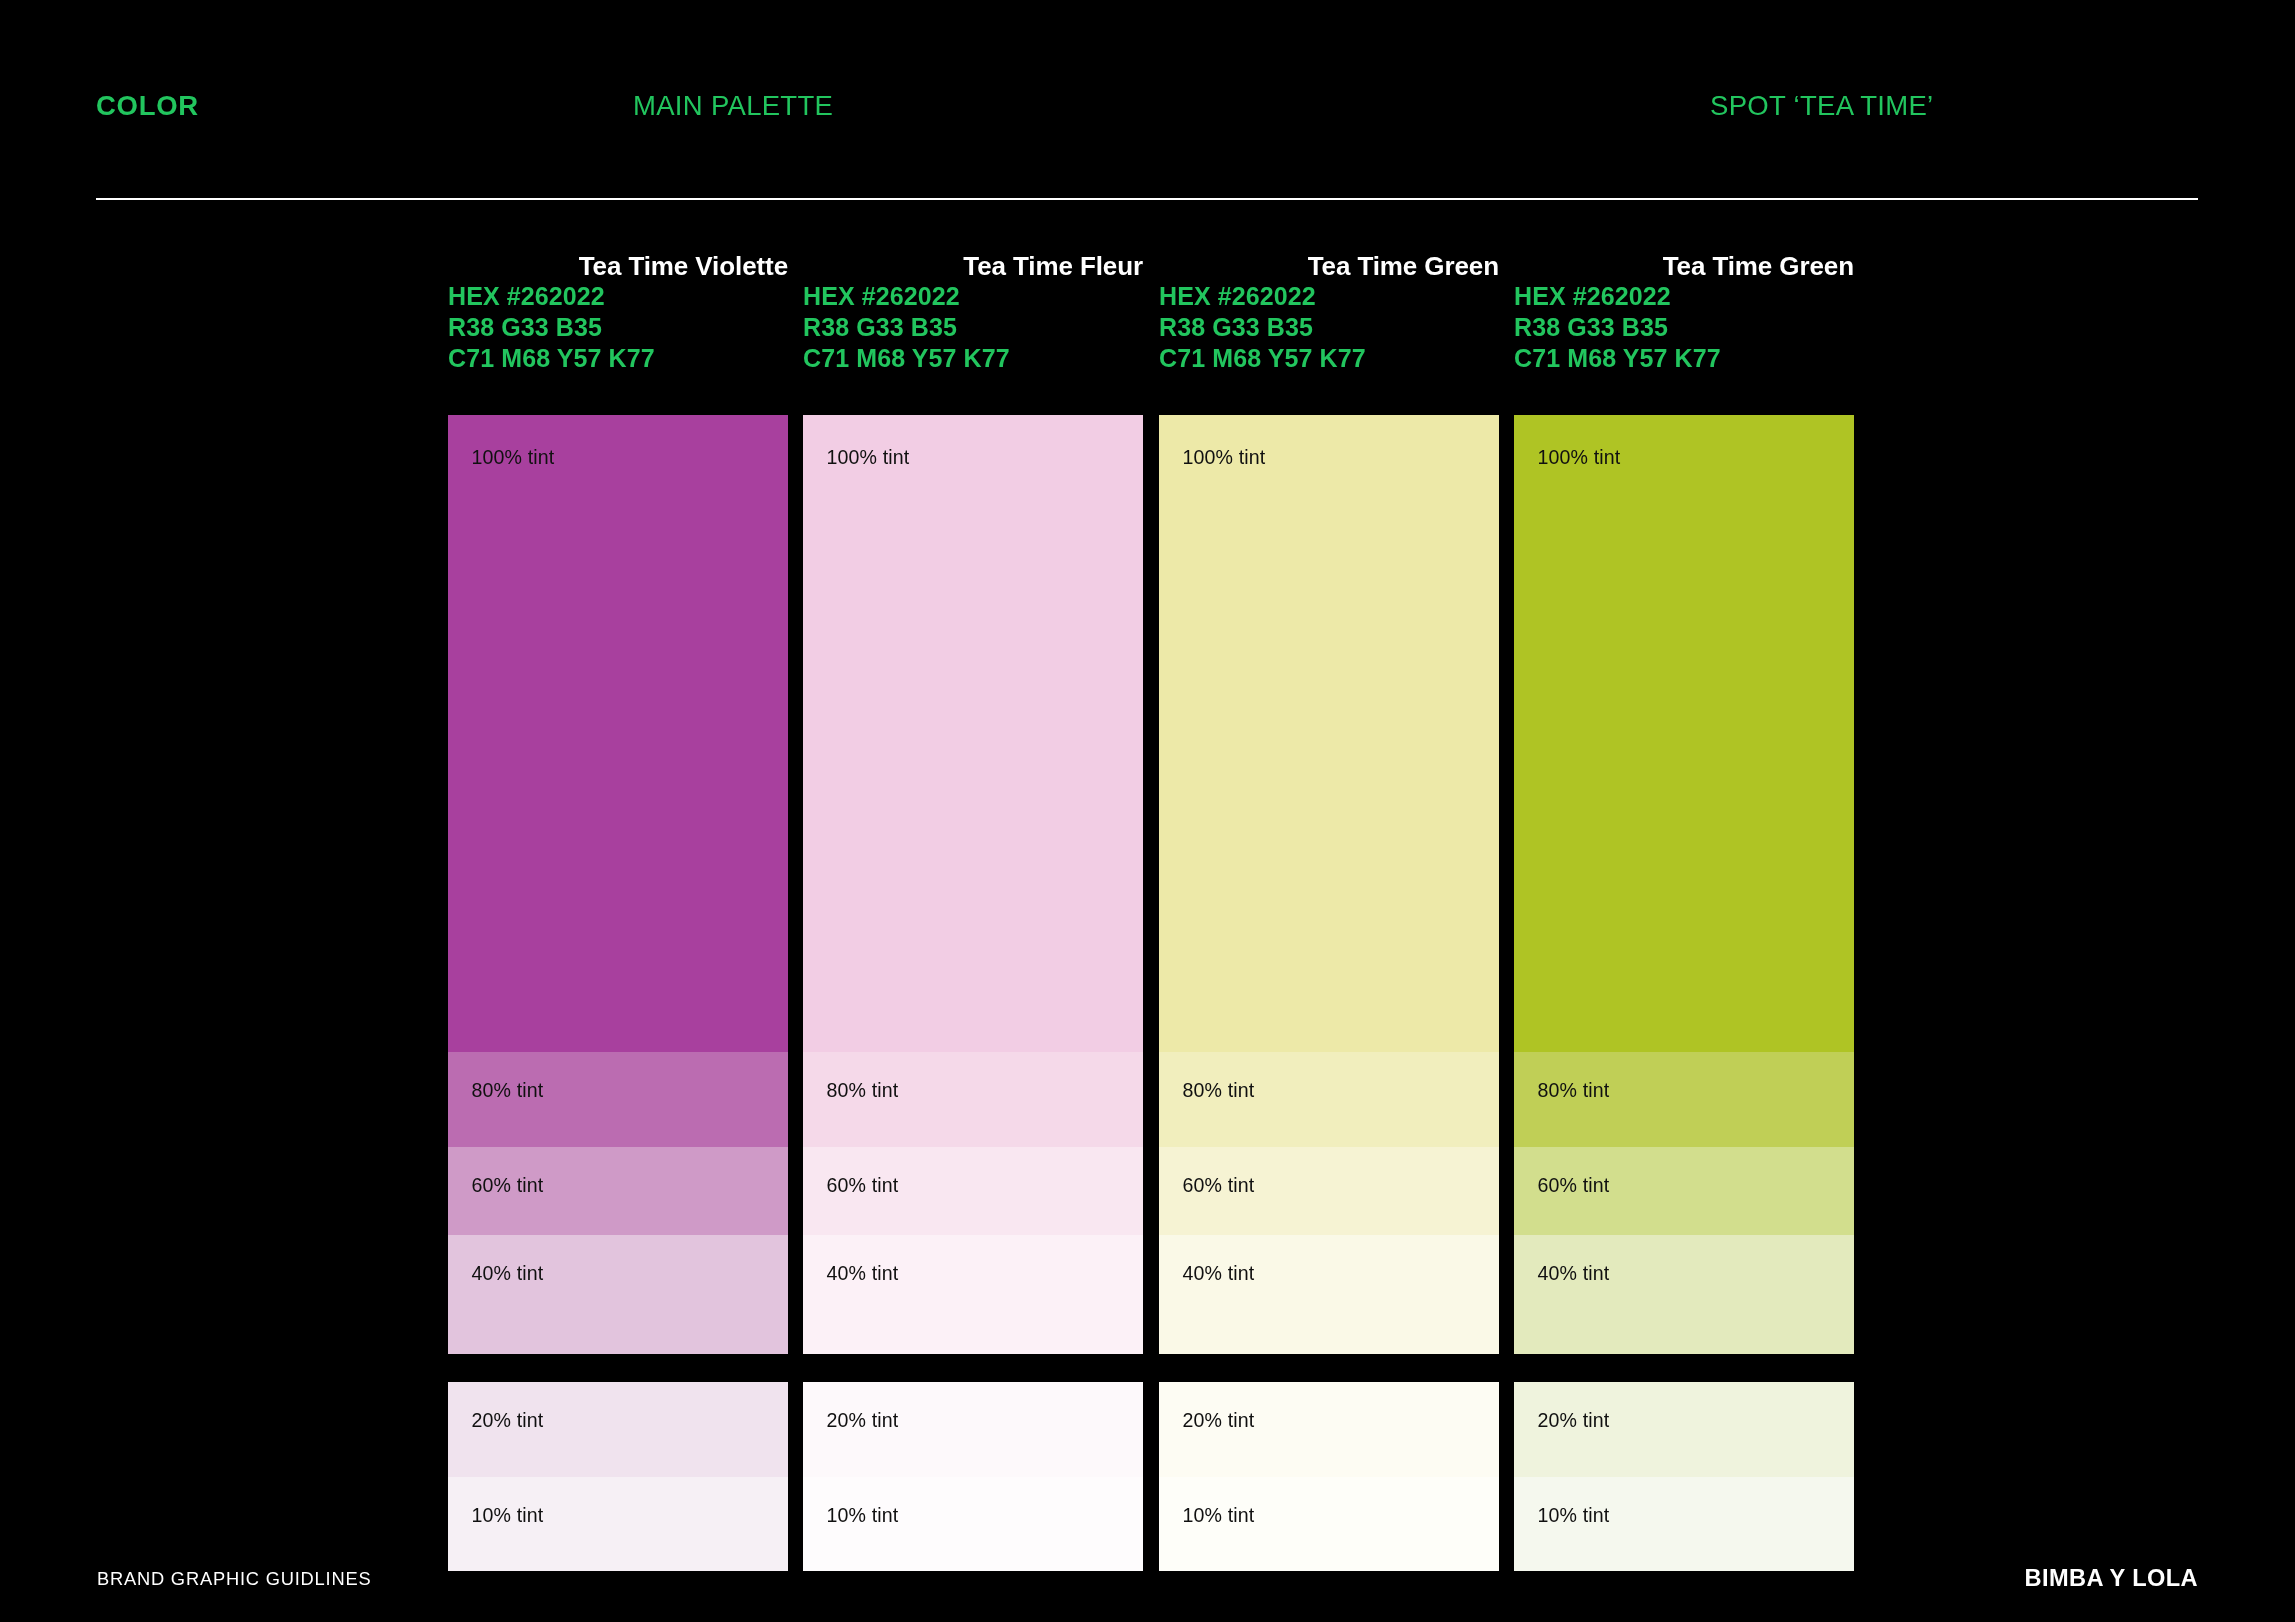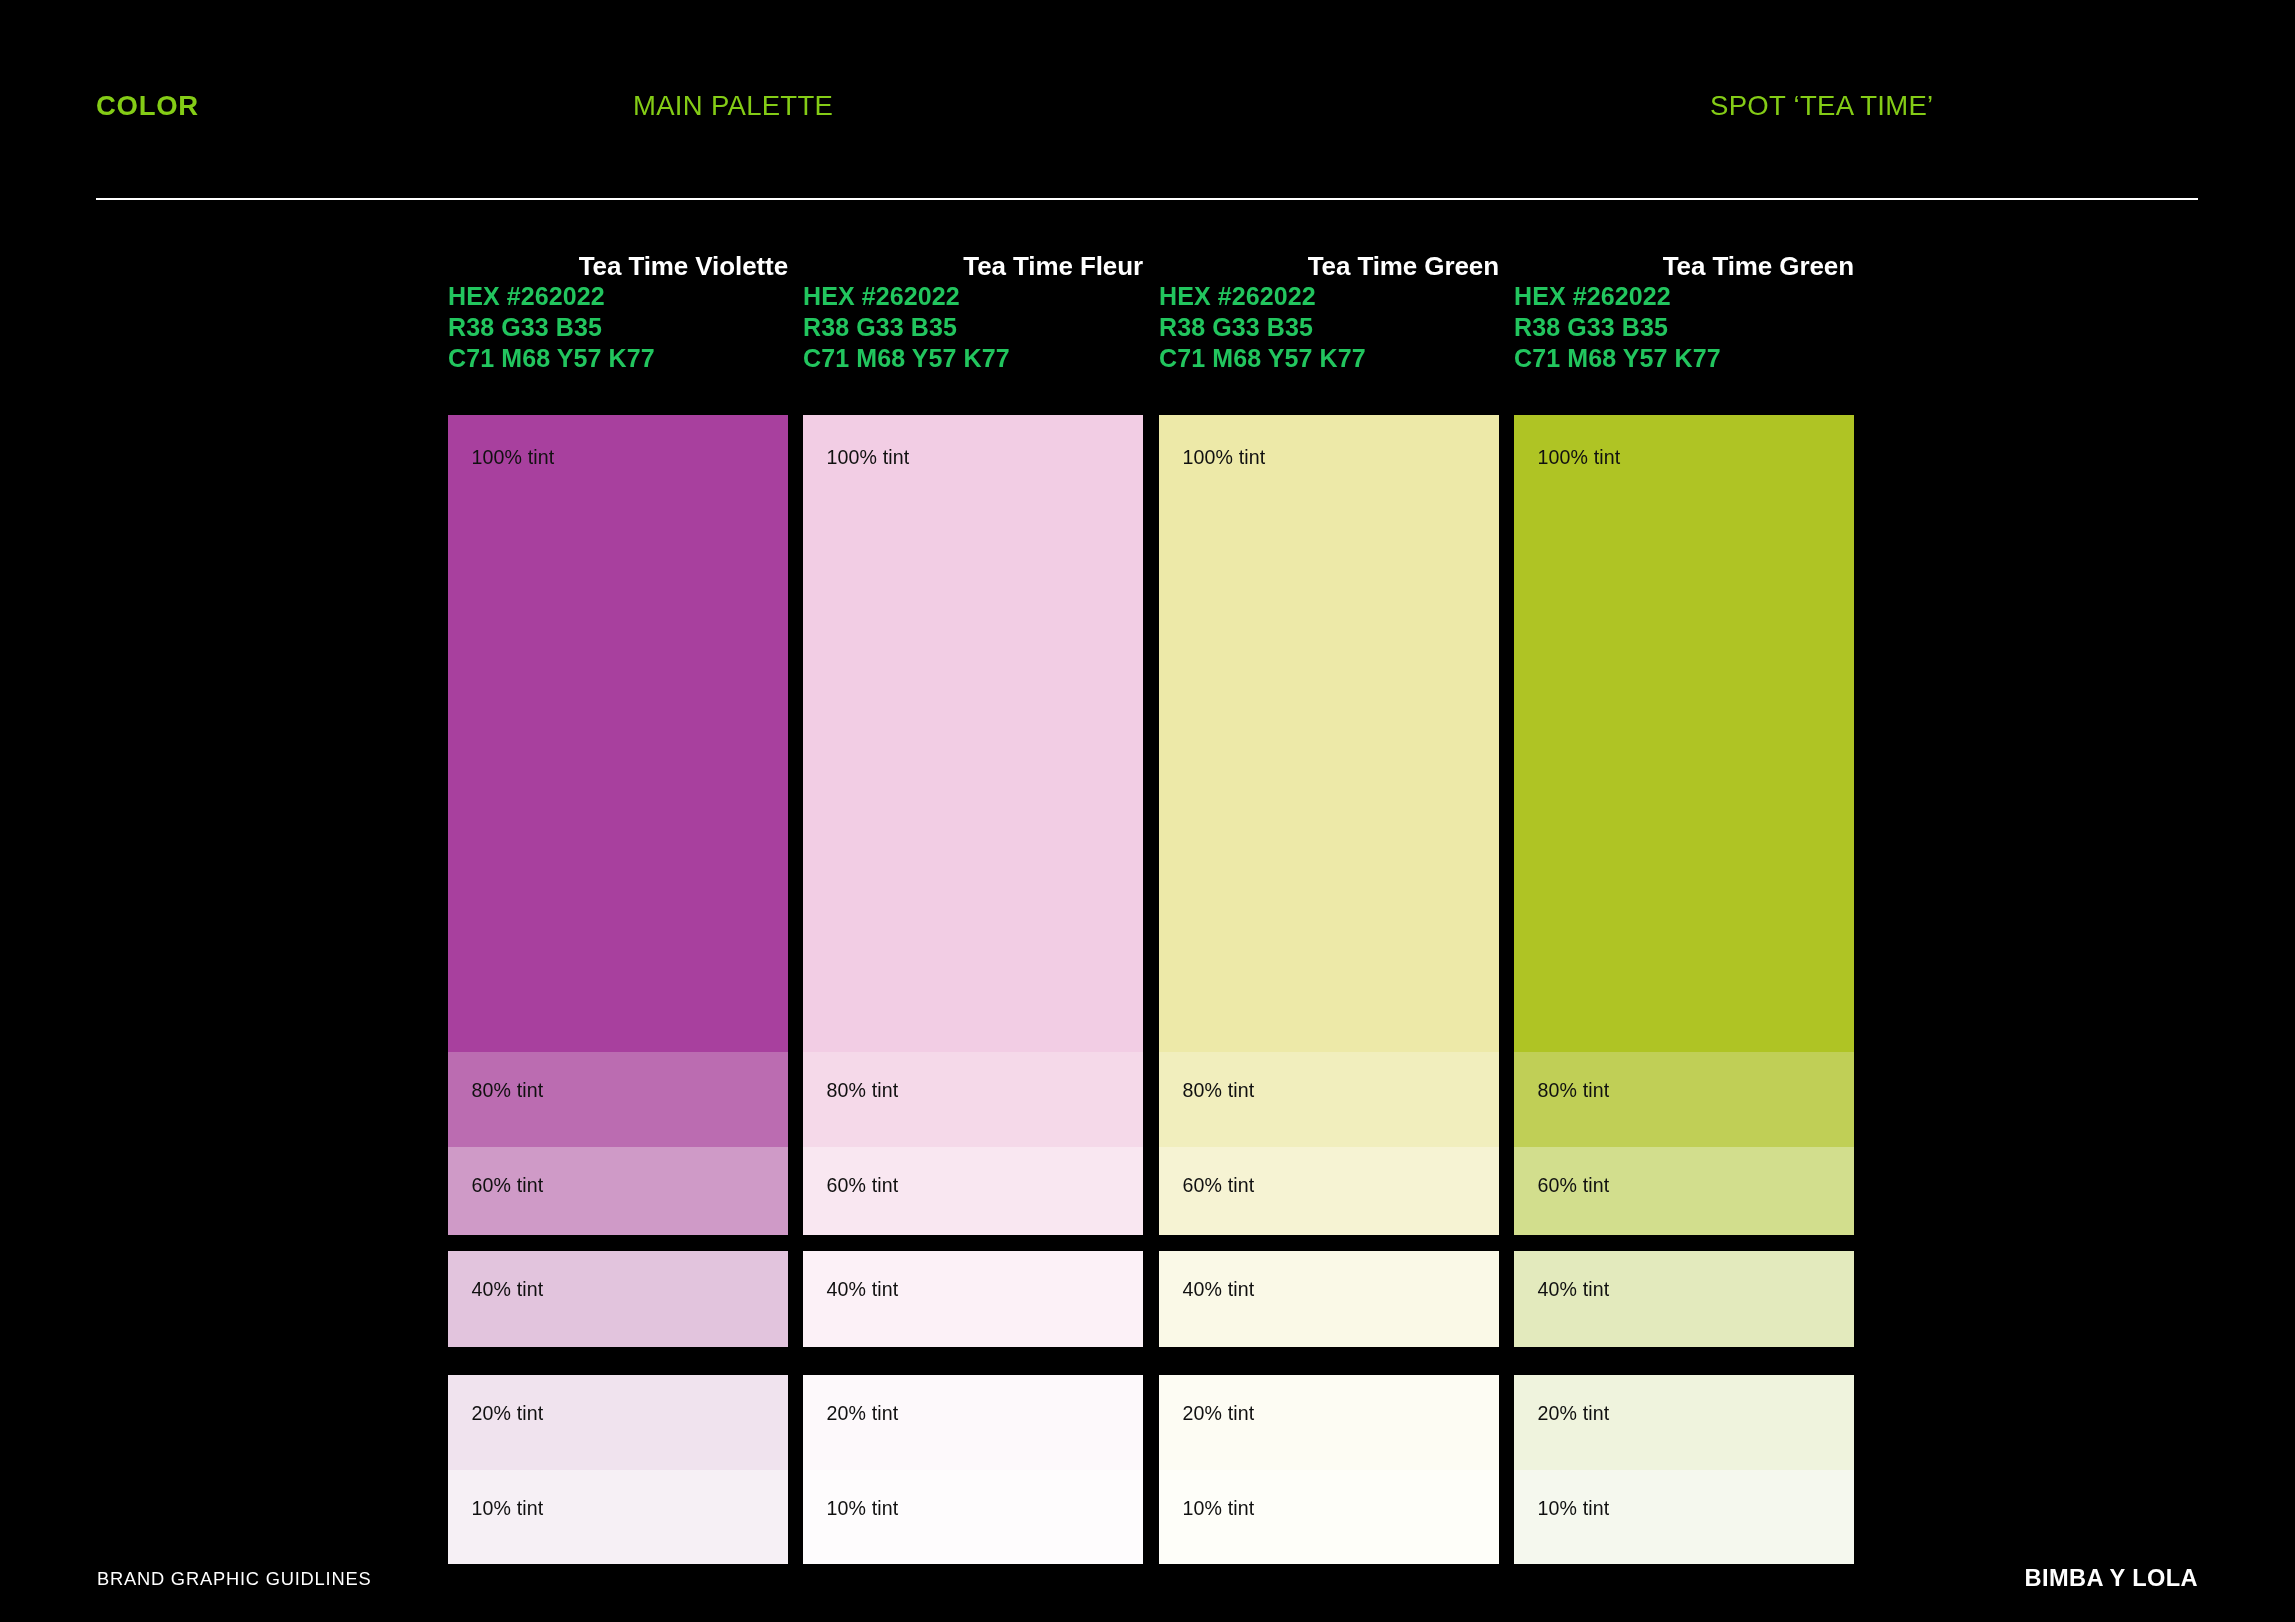--- a/index.html
+++ b/index.html
@@ -22,21 +22,21 @@
     position: absolute;
     left: 0;
     top: 92px;
     width: 2295px;
     height: 39px;
   }
   .hdr-label {
     position: absolute;
     font-size: 27.5px;
     letter-spacing: 0.3px;
-    color: #84cc16;
+    color: #22c55e;
     white-space: nowrap;
     line-height: 1;
   }
   .hdr-left   { left: 96px;  font-weight: 700; letter-spacing: 0.7px; }
   .hdr-center { left: 633px;  font-weight: 400; }
   .hdr-right  { left: 1682px; font-weight: 400; margin-left: 28px; }
 
   .rule {
     position: absolute;
     left: 96px;
@@ -96,21 +96,21 @@
     height: 1112px;
   }
   .tint-band {
     position: relative;
     width: 100%;
     box-sizing: border-box;
   }
   .tint-100 { height: 637px; }
   .tint-80  { height: 95px; }
   .tint-60  { height: 88px; }
-  .tint-40  { height: 96px; margin-top: 16px; }
+  .tint-40  { height: 119px; }
   .tint-20  { height: 95px; margin-top: 28px; }
   .tint-10  { height: 94px; }
 
   .tint-label {
     position: absolute;
     left: 23.6px;
     top: 29px;
     font-size: 19.6px;
     font-weight: 400;
     line-height: 1;

